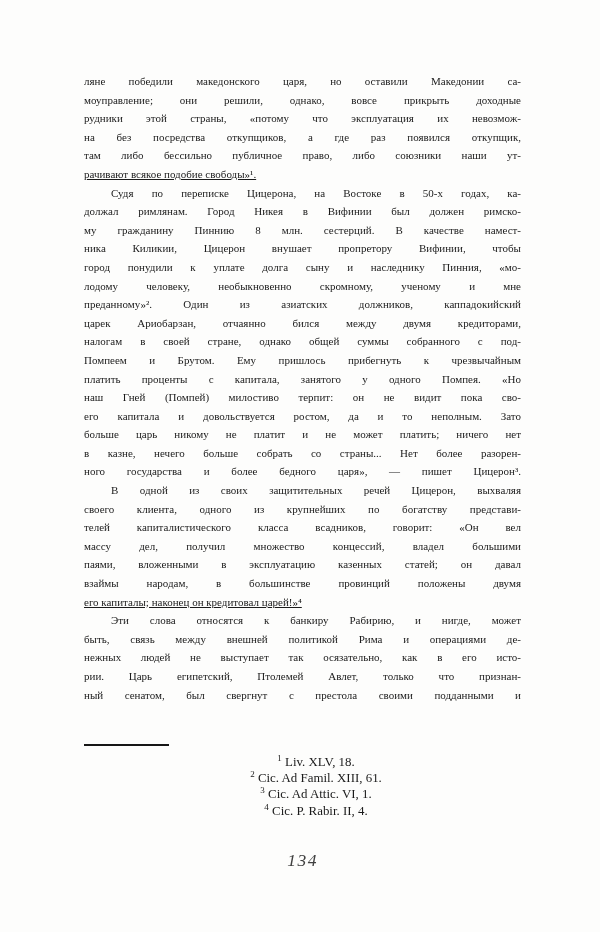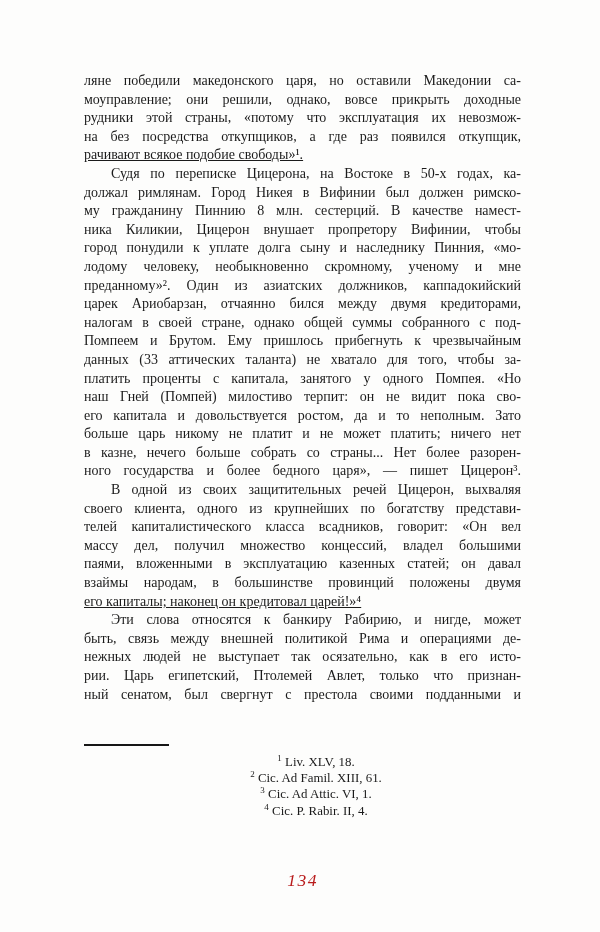--- a/index.html
+++ b/index.html
@@ -14,21 +14,21 @@
     width: 600px; height: 932px;
     overflow: hidden;
     background: #fdfdfc;
   }
   .text-block {
     position: absolute;
     left: 84px; top: 72px; width: 437px;
   }
   .para { margin: 0; padding: 0; }
   .line {
-    font-size: 14px;
+    font-size: 11px;
     line-height: 18.6px;
     text-align: justify;
     text-align-last: justify;
   }
   .line.lastleft { text-align-last: left; text-decoration: underline; }
   .line.indent { text-indent: 27px; }
   .footnote-rule {
     position: absolute;
     left: 84px; top: 744px;
     width: 85px; height: 2px;
@@ -44,52 +44,52 @@
     text-indent: 27px;
     text-align: center;
   }
   .fn-line sup {
     font-size: 9px;
     line-height: 0;
     vertical-align: super;
   }
   .page-number {
     position: absolute;
-    left: 84px; top: 870px; width: 437px;
+    left: 84px; top: 850px; width: 437px;
     text-align: center;
     font-style: italic;
     font-size: 17.5px;
     letter-spacing: 1.5px;
-    color: #b91c1c;
+    color: #404040;
   }
 </style>
 </head>
 <body>
 
 <div class="page">
   <div class="text-block">
       <div class="para">
         <div class="line">ляне победили македонского царя, но оставили Македонии са-</div>
         <div class="line">моуправление; они решили, однако, вовсе прикрыть доходные</div>
         <div class="line">рудники этой страны, «потому что эксплуатация их невозмож-</div>
         <div class="line">на без посредства откупщиков, а где раз появился откупщик,</div>
+        <div class="line">там либо бессильно публичное право, либо союзники наши ут-</div>
         <div class="line lastleft">рачивают всякое подобие свободы»¹.</div>
       </div>
       <div class="para">
         <div class="line indent">Судя по переписке Цицерона, на Востоке в 50-х годах, ка-</div>
         <div class="line">должал римлянам. Город Никея в Вифинии был должен римско-</div>
         <div class="line">му гражданину Пиннию 8 млн. сестерций. В качестве намест-</div>
         <div class="line">ника Киликии, Цицерон внушает пропретору Вифинии, чтобы</div>
         <div class="line">город понудили к уплате долга сыну и наследнику Пинния, «мо-</div>
         <div class="line">лодому человеку, необыкновенно скромному, ученому и мне</div>
         <div class="line">преданному»². Один из азиатских должников, каппадокийский</div>
         <div class="line">царек Ариобарзан, отчаянно бился между двумя кредиторами,</div>
         <div class="line">налогам в своей стране, однако общей суммы собранного с под-</div>
         <div class="line">Помпеем и Брутом. Ему пришлось прибегнуть к чрезвычайным</div>
-        <div class="line">данных (33 аттических таланта) не хватало для того, чтобы за-</div>
         <div class="line">платить проценты с капитала, занятого у одного Помпея. «Но</div>
         <div class="line">наш Гней (Помпей) милостиво терпит: он не видит пока сво-</div>
         <div class="line">его капитала и довольствуется ростом, да и то неполным. Зато</div>
         <div class="line">больше царь никому не платит и не может платить; ничего нет</div>
         <div class="line">в казне, нечего больше собрать со страны... Нет более разорен-</div>
         <div class="line">ного государства и более бедного царя», — пишет Цицерон³.</div>
       </div>
       <div class="para">
         <div class="line indent">В одной из своих защитительных речей Цицерон, выхваляя</div>
         <div class="line">своего клиента, одного из крупнейших по богатству представи-</div>

